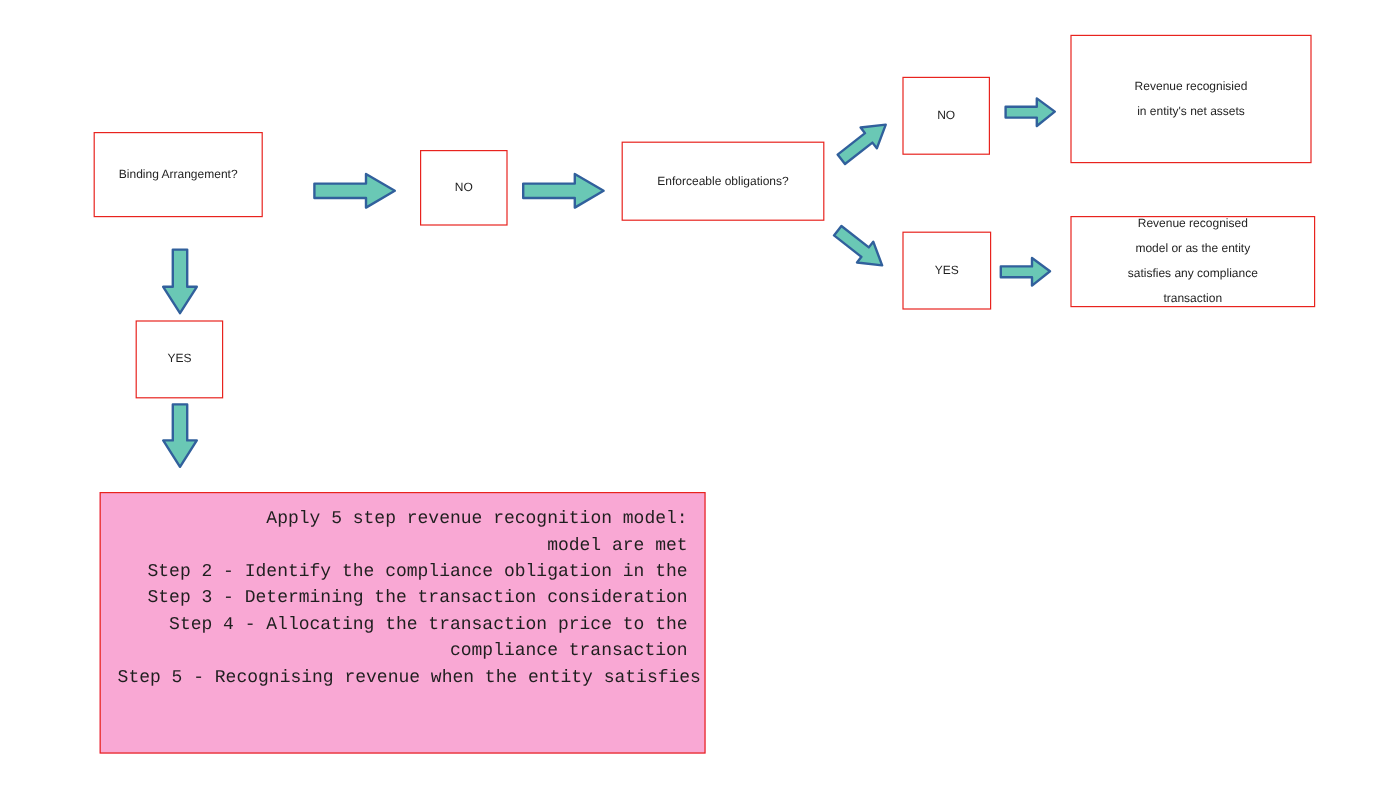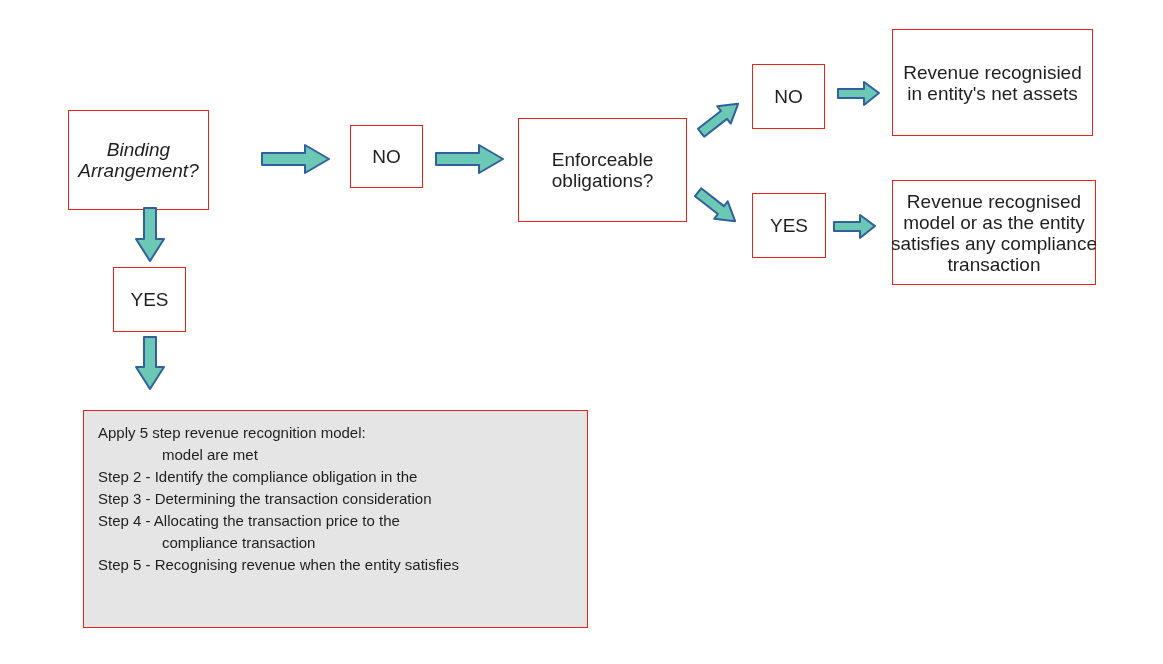--- a/index.html
+++ b/index.html
@@ -17,72 +17,73 @@
   }
   .node {
     position: absolute;
     background: #ffffff;
     border: 1.5px solid var(--box-border, #e8231e);
     display: flex;
     flex-direction: column;
     align-items: center;
     justify-content: center;
     text-align: center;
-    font-size: 19px;
+    font-size: 10px;
     line-height: 21px;
     color: var(--text, #1f1f1f);
   }
   .node .line { white-space: nowrap; }
   .arrow { position: absolute; }
   .arrow svg { display: block; overflow: visible; }
   .arrow polygon {
     fill: var(--arrow-fill, #6ac8b5);
     stroke: var(--arrow-border, #31609c);
     stroke-width: 2;
     stroke-linejoin: round;
   }
   .steps-box {
     position: absolute;
-    background: #e5e5e5;
+    background: #f9a8d4;
     border: 1.5px solid var(--box-border, #e8231e);
     font-size: 15px;
     line-height: 22px;
     padding: 11px 14px;
-    text-align: left;
+    text-align: right;
     color: var(--text, #1f1f1f);
+    font-family: Liberation Mono, monospace;
   }
   .steps-box .step-line { white-space: nowrap; }
   .steps-box .indented { padding-left: 64px; }
 </style>
 </head>
 <body>
 
 <div class="canvas">
 
-  <div class="node" style="left:68px; top:110px; width:141px; height:100px;font-style:italic;">
+  <div class="node" style="left:78px; top:110px; width:141px; height:71px;">
     <span class="wrap">Binding Arrangement?</span>
   </div>
 
   <div class="arrow" style="left:261px; top:143px;">
     <svg width="70" height="32" viewBox="0 0 70 32">
       <polygon points="1,10 44,10 44,2 68,16 44,30 44,22 1,22"></polygon>
     </svg>
   </div>
 
   <div class="node" style="left:350px; top:125px; width:73px; height:63px;">
     <span>NO</span>
   </div>
 
   <div class="arrow" style="left:435px; top:143px;">
     <svg width="70" height="32" viewBox="0 0 70 32">
       <polygon points="1,10 44,10 44,2 68,16 44,30 44,22 1,22"></polygon>
     </svg>
   </div>
 
-  <div class="node" style="left:518px; top:118px; width:169px; height:104px;">
+  <div class="node" style="left:518px; top:118px; width:169px; height:66px;">
     <span class="wrap">Enforceable obligations?</span>
   </div>
 
   <div class="arrow" style="left:695px; top:105px;">
     <svg width="50" height="26" viewBox="0 0 50 26" style="transform:rotate(-38deg); transform-origin:50% 50%;">
       <polygon points="1,8 30,8 30,2 48,13 30,24 30,18 1,18"></polygon>
     </svg>
   </div>
 
   <div class="node" style="left:752px; top:64px; width:73px; height:65px;">
@@ -109,21 +110,21 @@
   <div class="node" style="left:752px; top:193px; width:74px; height:65px;">
     <span>YES</span>
   </div>
 
   <div class="arrow" style="left:833px; top:213px;">
     <svg width="44" height="27" viewBox="0 0 44 27">
       <polygon points="1,9 27,9 27,2 42,13 27,25 27,18 1,18"></polygon>
     </svg>
   </div>
 
-  <div class="node" style="left:892px; top:180px; width:204px; height:105px;">
+  <div class="node" style="left:892px; top:180px; width:204px; height:76px;">
     <div class="line">Revenue recognised</div>
     <div class="line">model or as the entity</div>
     <div class="line">satisfies any compliance</div>
     <div class="line">transaction</div>
   </div>
 
   <div class="arrow" style="left:134px; top:207px;">
     <svg width="32" height="56" viewBox="0 0 32 56">
       <polygon points="10,1 22,1 22,32 30,32 16,54 2,32 10,32"></polygon>
     </svg>

